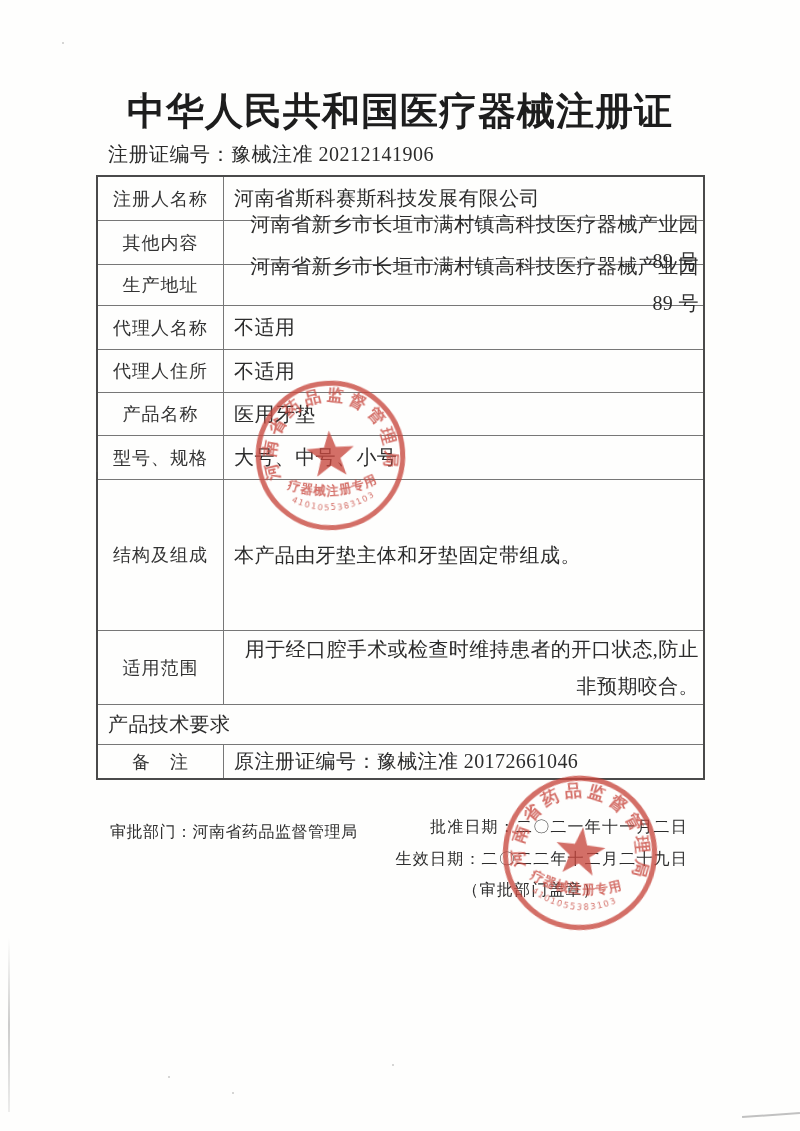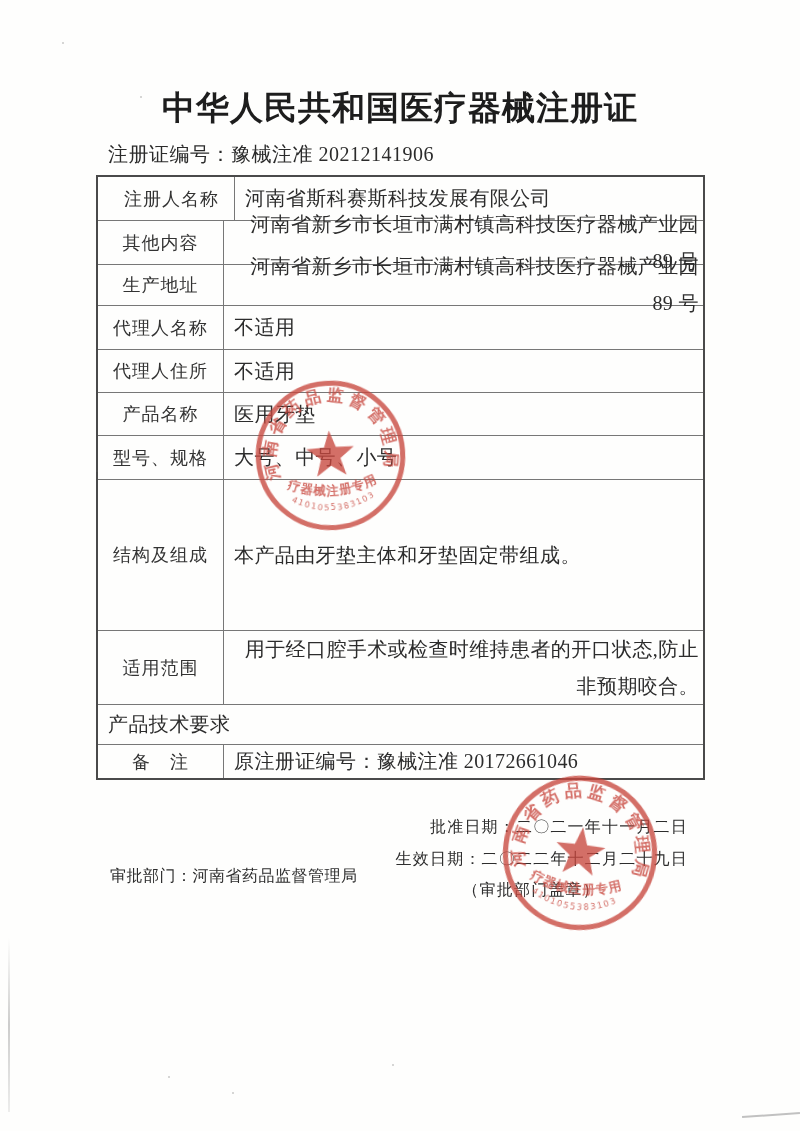--- a/index.html
+++ b/index.html
@@ -8,54 +8,54 @@
     font-family:"Liberation Serif","DejaVu Serif",serif;
     background:#ffffff;
     position:relative;
     overflow:hidden;
     color:#2e2e2e;
   }
   .page { position:absolute; inset:0; background:#fefefd; }
 
   .title {
     position:absolute; top:86px; left:0; width:100%;
-    text-align:center; font-size:33px; font-weight:700;
+    text-align:center; font-size:38px; font-weight:700;
     letter-spacing:1px; color:#1d1d1d;
   }
   .regno {
     position:absolute; top:141px; left:108px;
     font-size:20px; letter-spacing:0.5px; color:#2b2b2b;
   }
 
   .cert-table {
     position:absolute; left:96px; top:175px; width:609px;
     border:2px solid #4a4a4a;
     background:transparent;
   }
   .trow { display:flex; border-top:1px solid #777; }
-  .trow:first-child { border-top:none;padding-left:11px; }
+  .trow:first-child { border-top:none; }
   .label-cell {
     width:126px; flex:0 0 126px;
     display:flex; align-items:center; justify-content:center;
     border-right:1px solid #777;
     font-size:18px; letter-spacing:1px; color:#333;
     text-align:center;
   }
   .value-cell {
     flex:1;
     display:flex; align-items:center;
     padding:2px 4px 2px 10px;
     font-size:20px; letter-spacing:0.4px; color:#2c2c2c;
     line-height:37px;
     text-align:right;
   }
 
   .footer-left {
     position:absolute; left:110px; top:822px;
-    font-size:16px; letter-spacing:0.5px; color:#2d2d2d;margin-top:44px;
+    font-size:16px; letter-spacing:0.5px; color:#2d2d2d;
   }
   .footer-right {
     position:absolute; right:112px; top:811px;
     text-align:right; font-size:16px; letter-spacing:1.2px;
     line-height:31.5px; color:#2d2d2d;margin-left:24px;
   }
   .seal-note { padding-right:88px; }
 
   .stamp {
     position:absolute;

